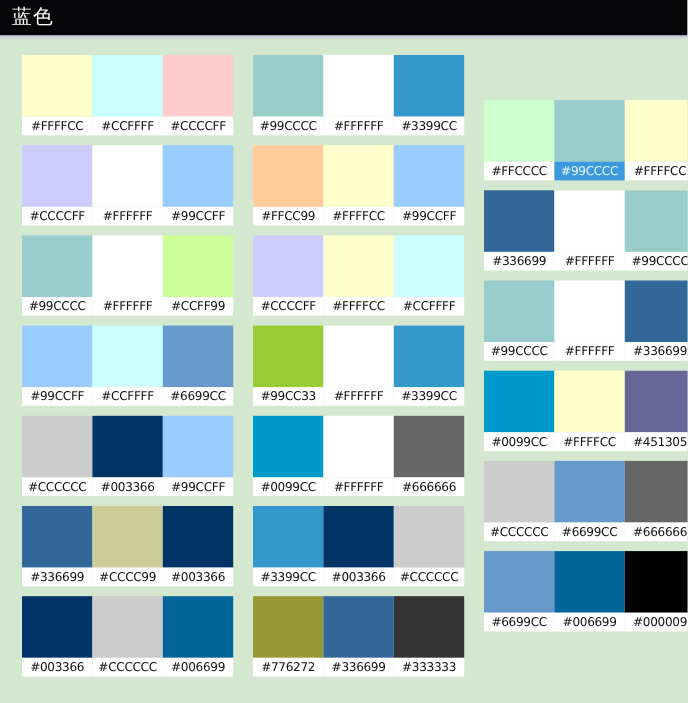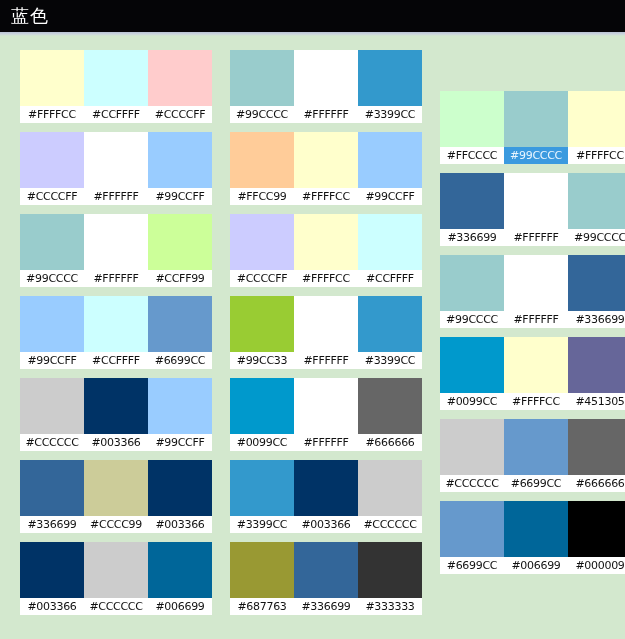--- a/index.html
+++ b/index.html
@@ -259,21 +259,21 @@
             <div class="label">#CCCCCC</div>
           </div>
         </div>
         <div class="swatch-row">
           <div class="chips">
             <div class="chip" style="background: rgb(153, 153, 51);"></div>
             <div class="chip" style="background: rgb(51, 102, 153);"></div>
             <div class="chip" style="background: rgb(51, 51, 51);"></div>
           </div>
           <div class="labels">
-            <div class="label">#687763</div>
+            <div class="label">#776272</div>
             <div class="label">#336699</div>
             <div class="label">#333333</div>
           </div>
         </div>
       </div>
       <div class="col-gap"></div>
       <div class="column">
         <div class="swatch-row">
           <div class="chips">
             <div class="chip" style="background: rgb(204, 255, 204);"></div>

